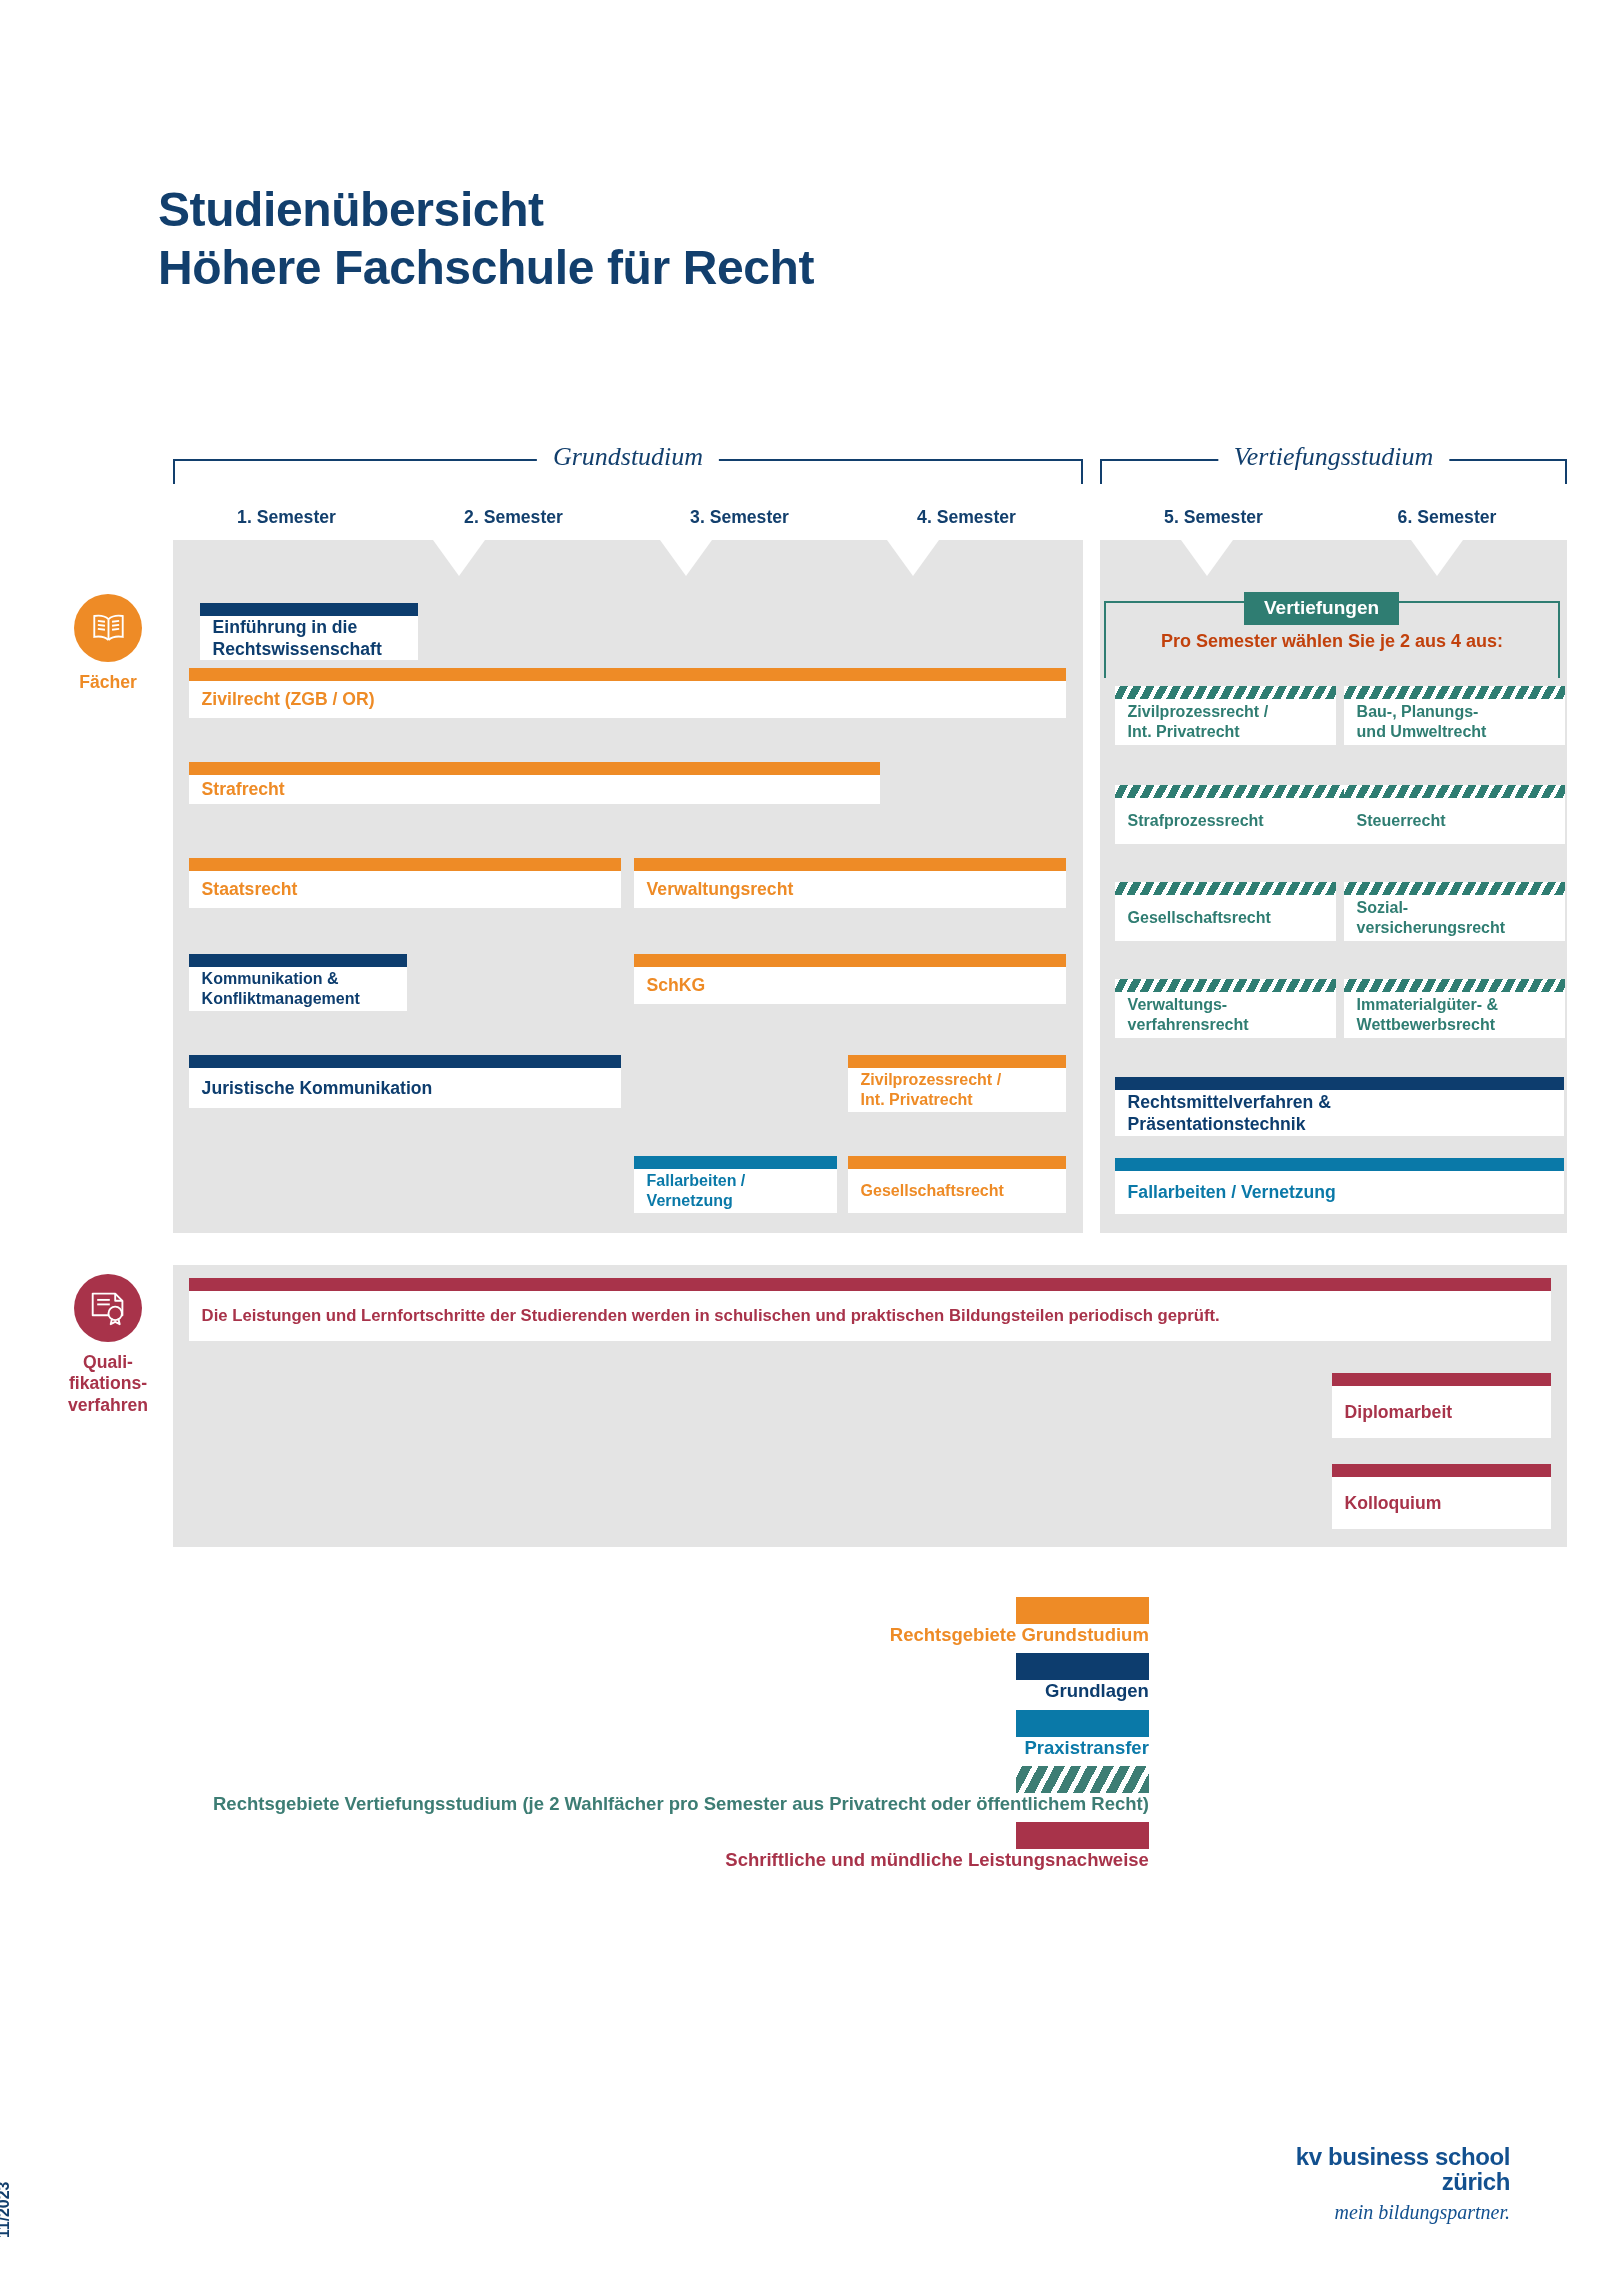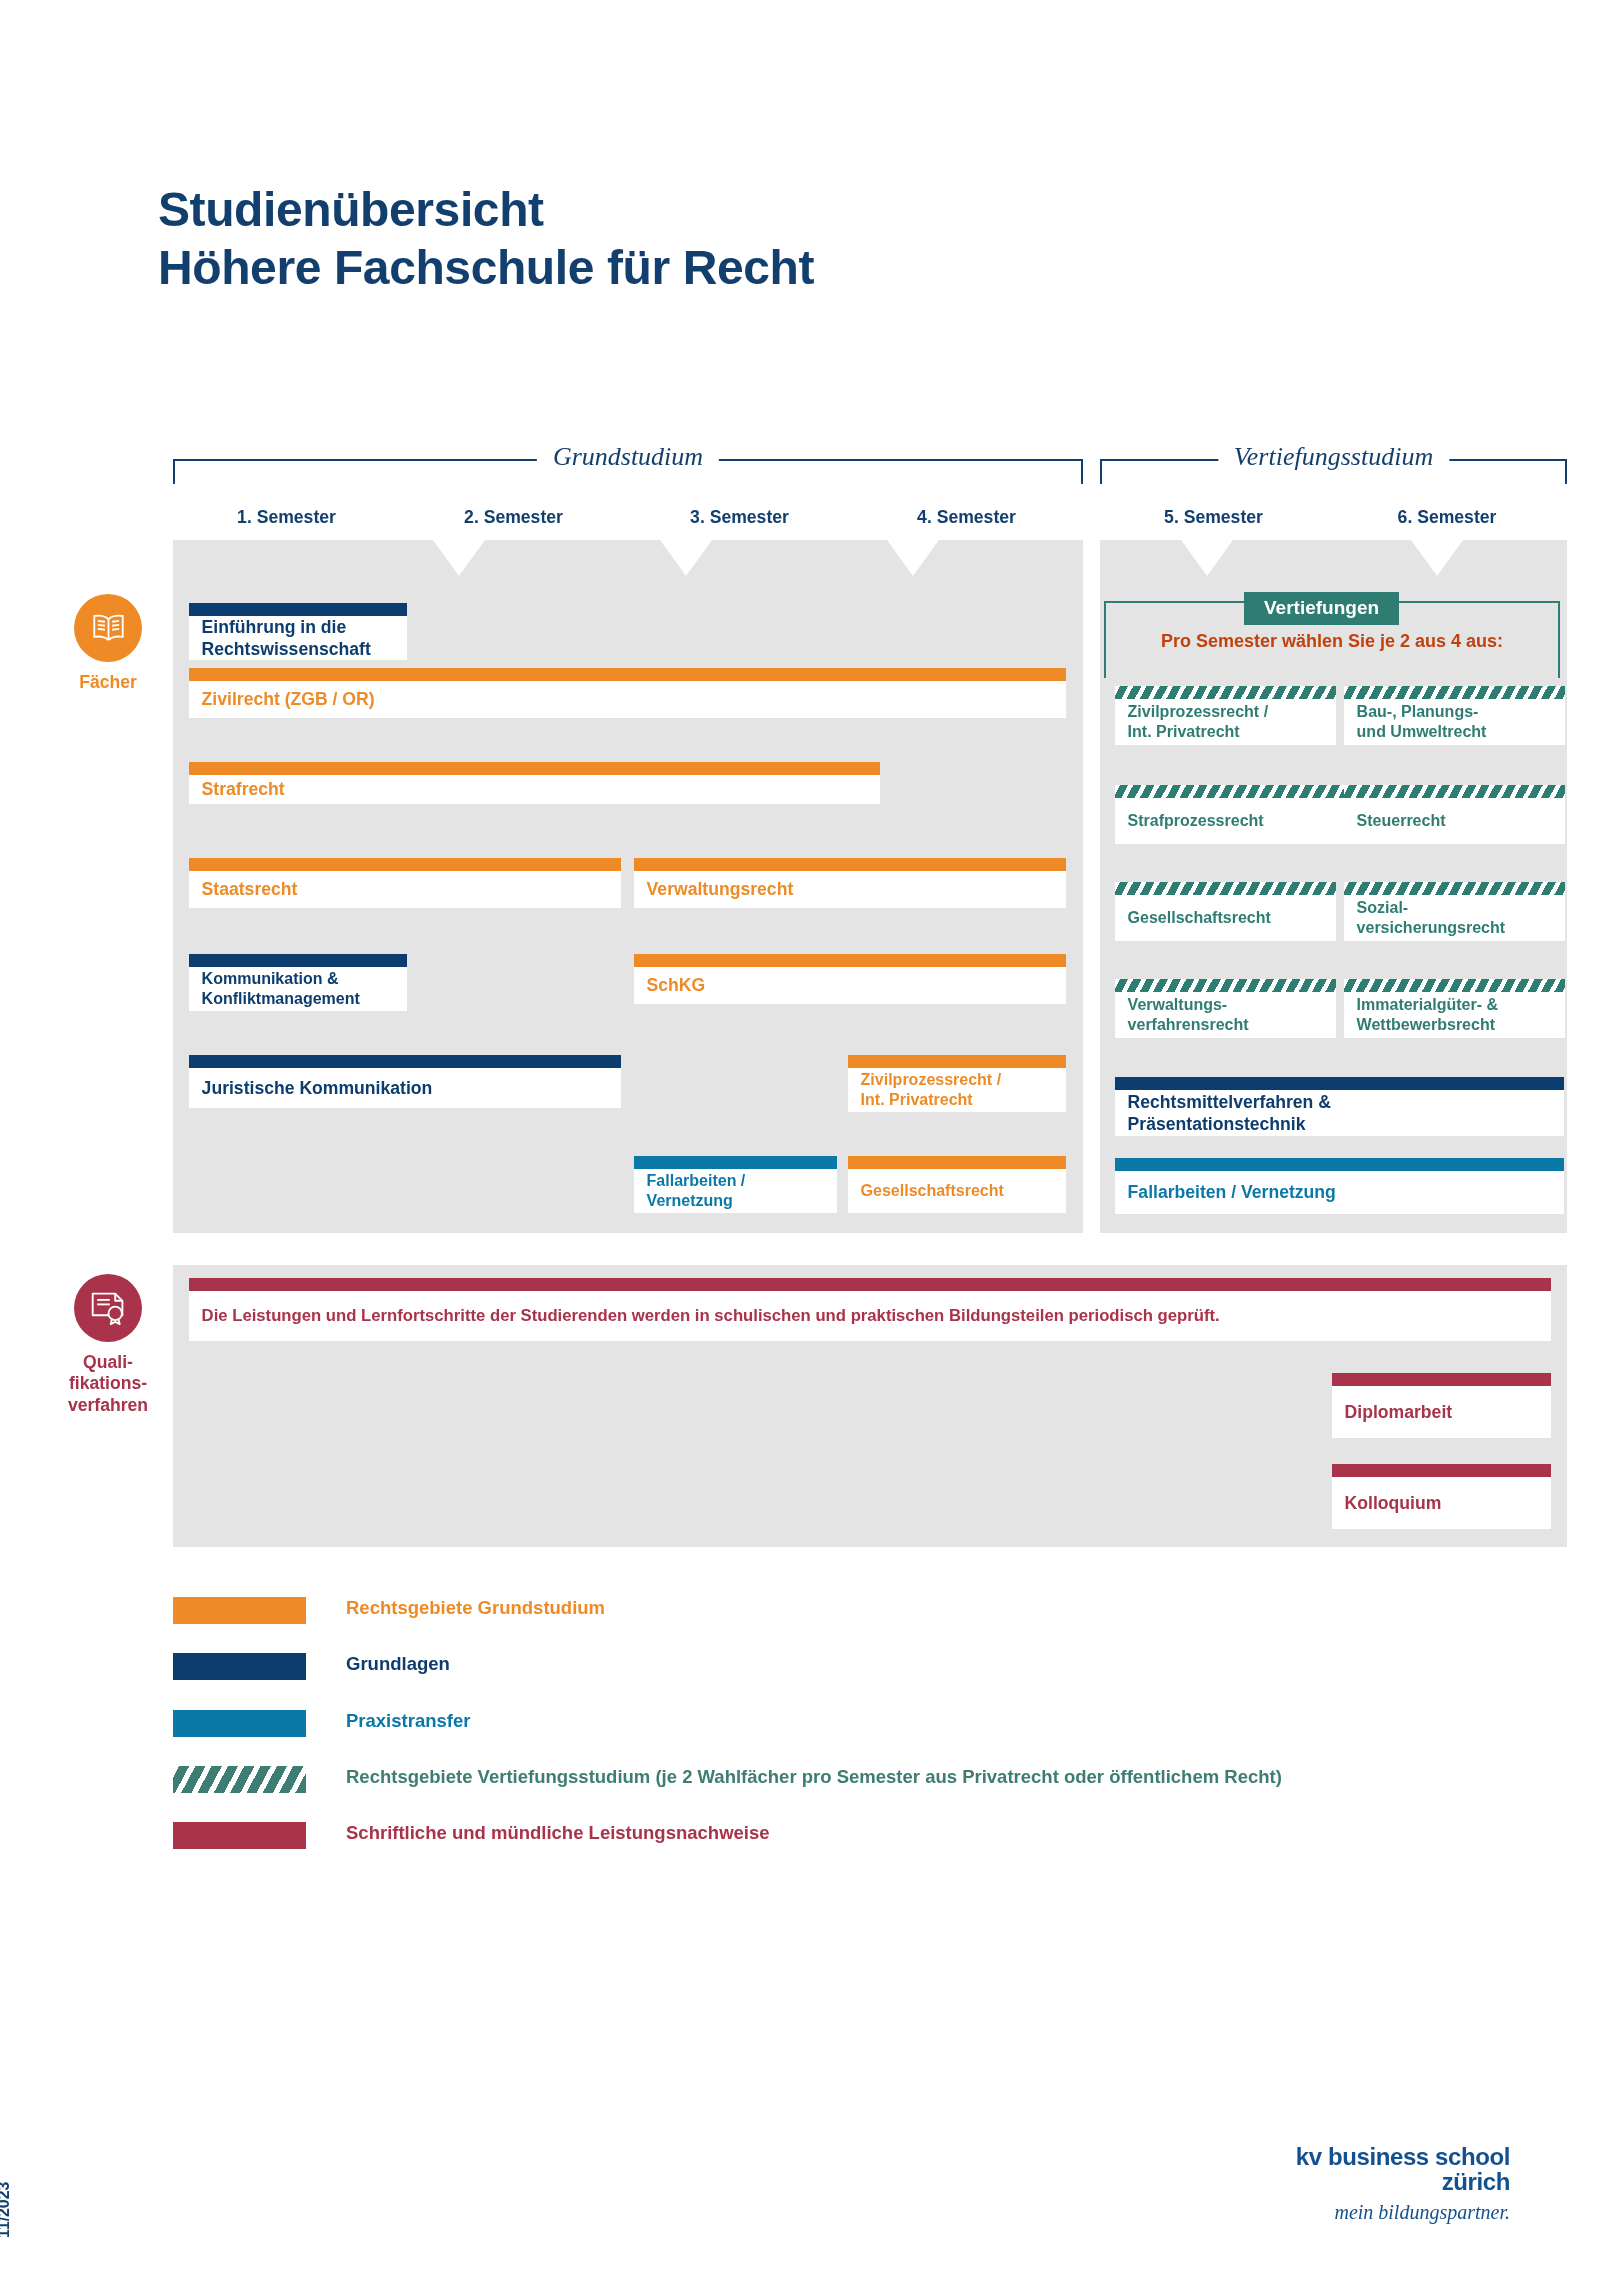--- a/index.html
+++ b/index.html
@@ -98,21 +98,21 @@
     white-space: nowrap;
   }
   .vt-sub {
     position: absolute;
     color: #c2410c; font-size: 18px; font-weight: bold;
     white-space: nowrap; text-align: center;
   }
 
   
   .legend { position: absolute; left: 173px; top: 1597px; }
-  .lrow { display: flex; align-items: flex-start; height: 41px; margin-bottom: 15.3px; }
+  .lrow { display: flex; align-items: flex-end; height: 41px; margin-bottom: 15.3px; flex-direction: column; }
   .swatch { width: 133px; height: 27px; flex: none; }
   .swatch.hatch {
     background-color: #3d7d74;
     background-image: repeating-linear-gradient(
       118deg, #ffffff 0px, #ffffff 5.4px,
       #3d7d74 5.4px, #3d7d74 14.4px);
   }
   .ltext { margin-left: 40px; font-size: 18.5px; font-weight: bold; white-space: nowrap; }
 
   
@@ -151,21 +151,21 @@
   <div class="sem-label" style="left:1100px; top:507px; width:227px;">5. Semester</div>
   <div class="sem-label" style="left:1330px; top:507px; width:234px;">6. Semester</div>
 
   <div class="panel" style="left:173px; top:540px; width:910px; height:693px;">
     <div class="notch" style="left:260px;"></div>
     <div class="notch" style="left:487px;"></div>
     <div class="notch" style="left:714px;"></div>
     <div class="notch" style="left:941px;"></div>
   </div>
 
-  <div class="box" style="left:189px; top:603px; width:218px; height:57px;justify-content:flex-end;">
+  <div class="box" style="left:200px; top:603px; width:218px; height:57px;justify-content:flex-end;">
     <div class="bar" style="background:#0d3d6e;"></div>
     <div class="lbl" style="color:#0d3d6e;">Einführung in die
 Rechtswissenschaft</div>
   </div>
 
   <div class="box" style="left:189px; top:668px; width:877px; height:50px;">
     <div class="bar" style="background:#ee8b26;"></div>
     <div class="lbl" style="color:#ee8b26;">Zivilrecht (ZGB / OR)</div>
   </div>
 

